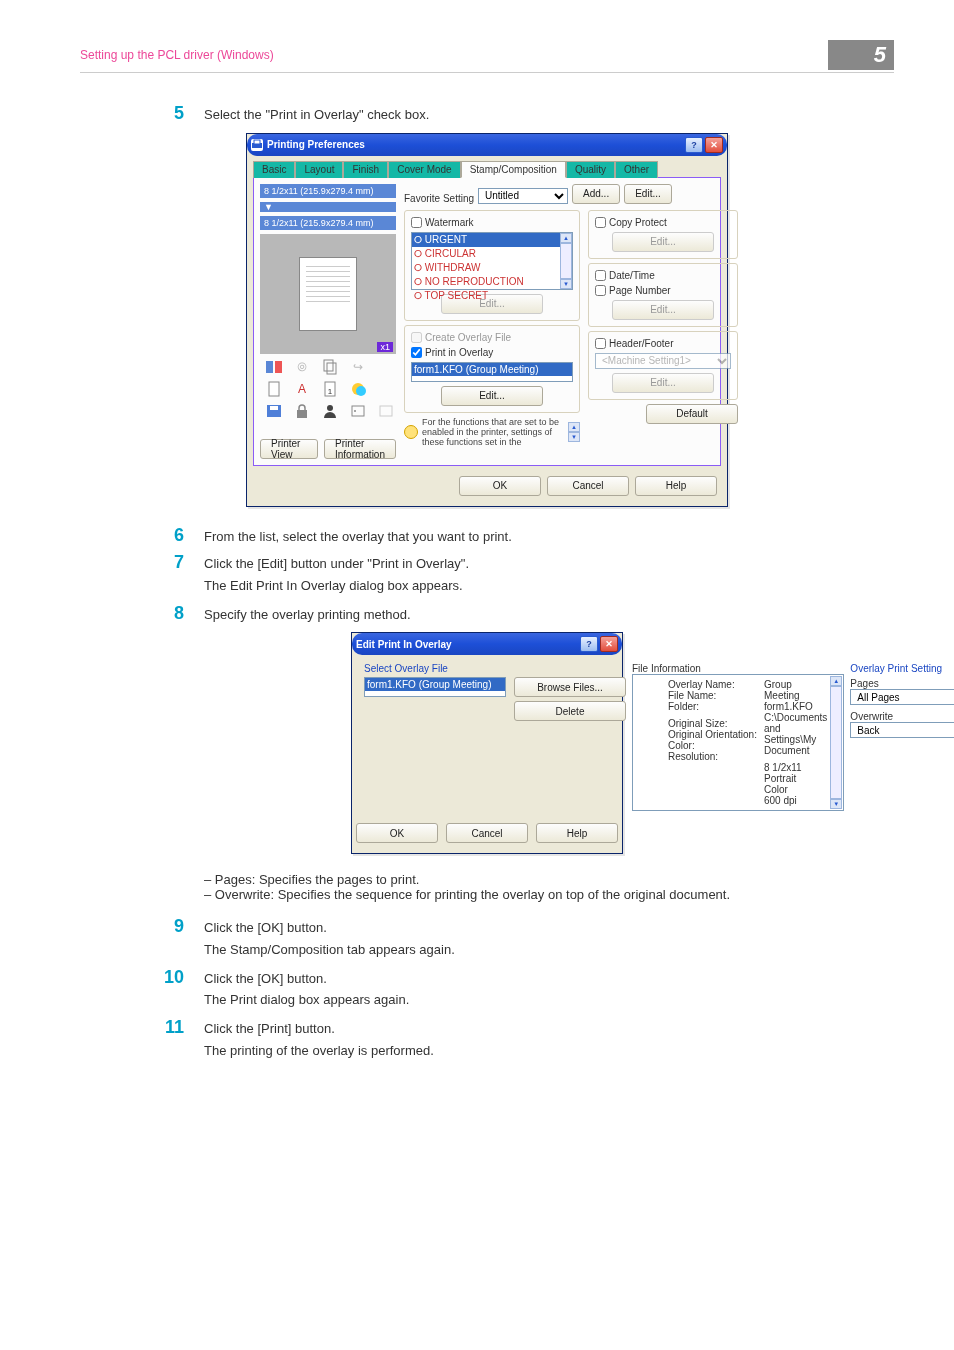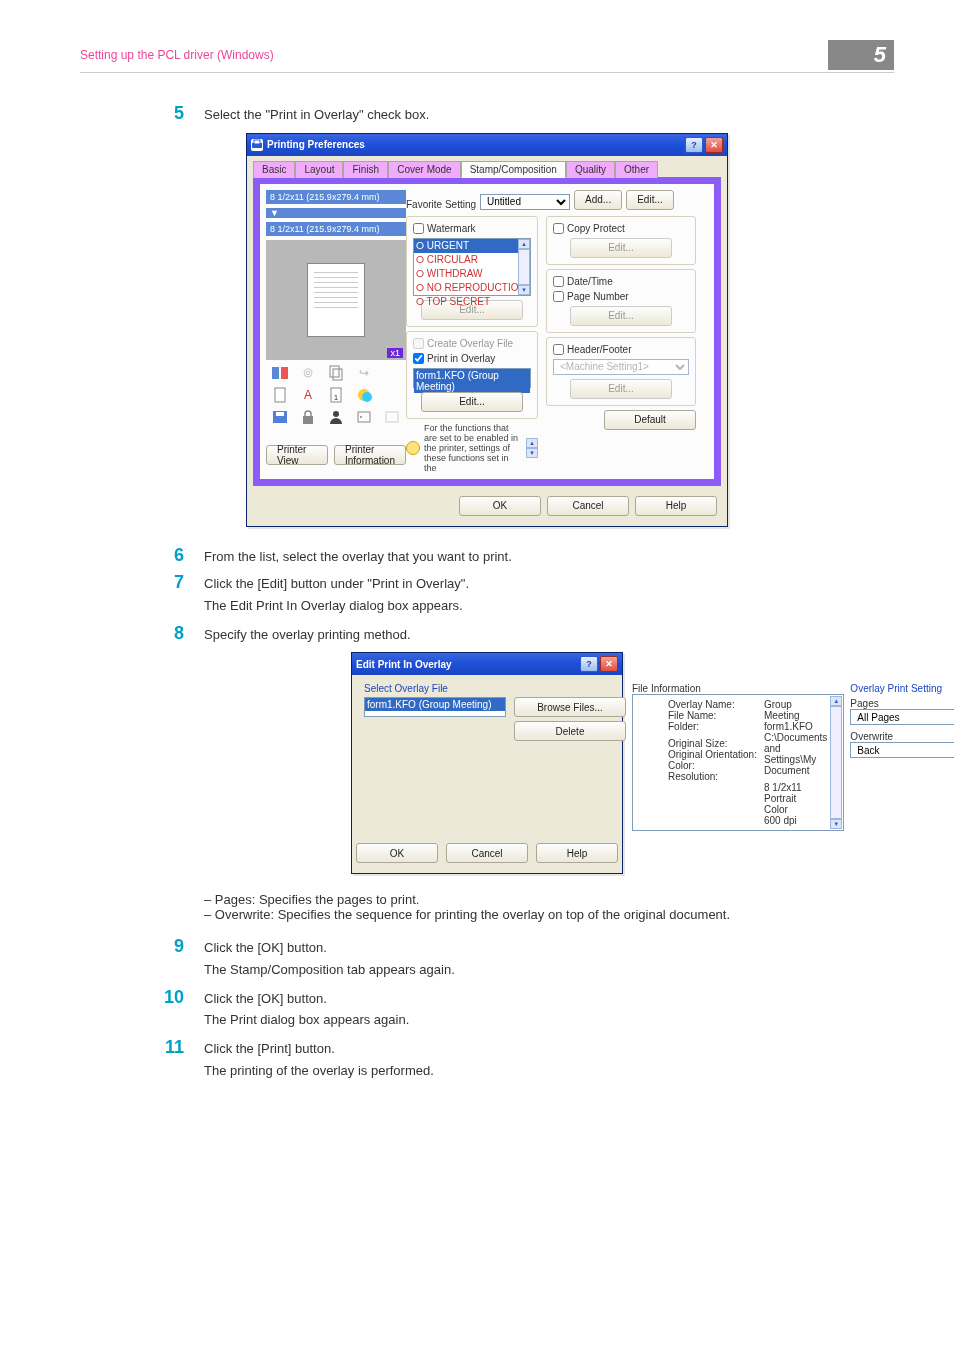--- a/index.html
+++ b/index.html
@@ -68,20 +68,21 @@
     box-shadow: 2px 2px 0 rgba(0,0,0,0.1);
   }
   .titlebar {
     background: linear-gradient(#3a66e0, #1d4fd7 50%, #1a46c2);
     color: #fff;
     font-weight: bold;
     display: flex;
     align-items: center;
     justify-content: space-between;
     padding: 3px 4px;
+    border-radius: 10px;
   }
   .title-left { display:flex; align-items:center; gap:4px;}
   .title-icon {
     width: 12px; height: 12px; background:#fff; border-radius:2px;
     display:inline-flex; align-items:center; justify-content:center;
     color:#1d4fd7; font-size:9px; font-weight:bold;
   }
   .title-btns { display:flex; gap:2px; }
   .title-btn {
     width: 16px; height: 14px;
@@ -93,35 +94,36 @@
   .title-btn.close { background: linear-gradient(#f5a199,#e24d3c); color:#fff; border-color:#a02b20;}
 
   .tabs {
     display:flex; gap:0; padding: 4px 6px 0 6px;
     font-size:10px;
   }
   .tab {
     padding: 2px 8px;
     border: 1px solid #aca899;
     border-bottom: none;
-    background: #f0abfc;
+    background: #14b8a6;
     position: relative;
     top: 1px;
   }
   .tab.active {
     background:#fcfcfc;
     border-bottom:1px solid #fcfcfc;
     font-weight:normal;
   }
   .panel {
     background:#fcfcfc;
-    border:7px solid #8b5cf6;
+    border:1px solid #8b5cf6;
     margin: 0 6px 6px;
     padding: 6px;
     display:flex;
+    gap:8px;
   }
 
   .btn {
     display:inline-flex; align-items:center; justify-content:center;
     background: linear-gradient(#fdfdfd, #ece9d8);
     border:1px solid #aca899;
     border-radius:3px;
     height: 18px;
     padding: 0 10px;
     font-size:10px; color:#222;
@@ -165,21 +167,21 @@
   }
   .iconrow {
     display:flex; gap:8px; padding-left:4px;
   }
   .icn {
     width:20px; height:18px; display:flex; align-items:center;
     justify-content:center; font-size:12px; color:#555;
   }
   .icn svg { width:18px; height:16px; }
 
-  .pp-mid { width: 132px; display:flex; flex-direction:column; gap:4px;}
+  .pp-mid { width: 176px; display:flex; flex-direction:column; gap:4px;}
   .pp-right { width: 150px; display:flex; flex-direction:column; gap:4px;}
   .group {
     border:1px solid #d8d2bd; border-radius:3px; padding:6px;
     display:flex; flex-direction:column; gap:4px;
   }
 
   .fav-row { display:flex; align-items:flex-end; gap:4px; margin-bottom:6px;}
 
   .info-row {
     display:flex; align-items:center; gap:4px; font-size:9px; color:#444;

